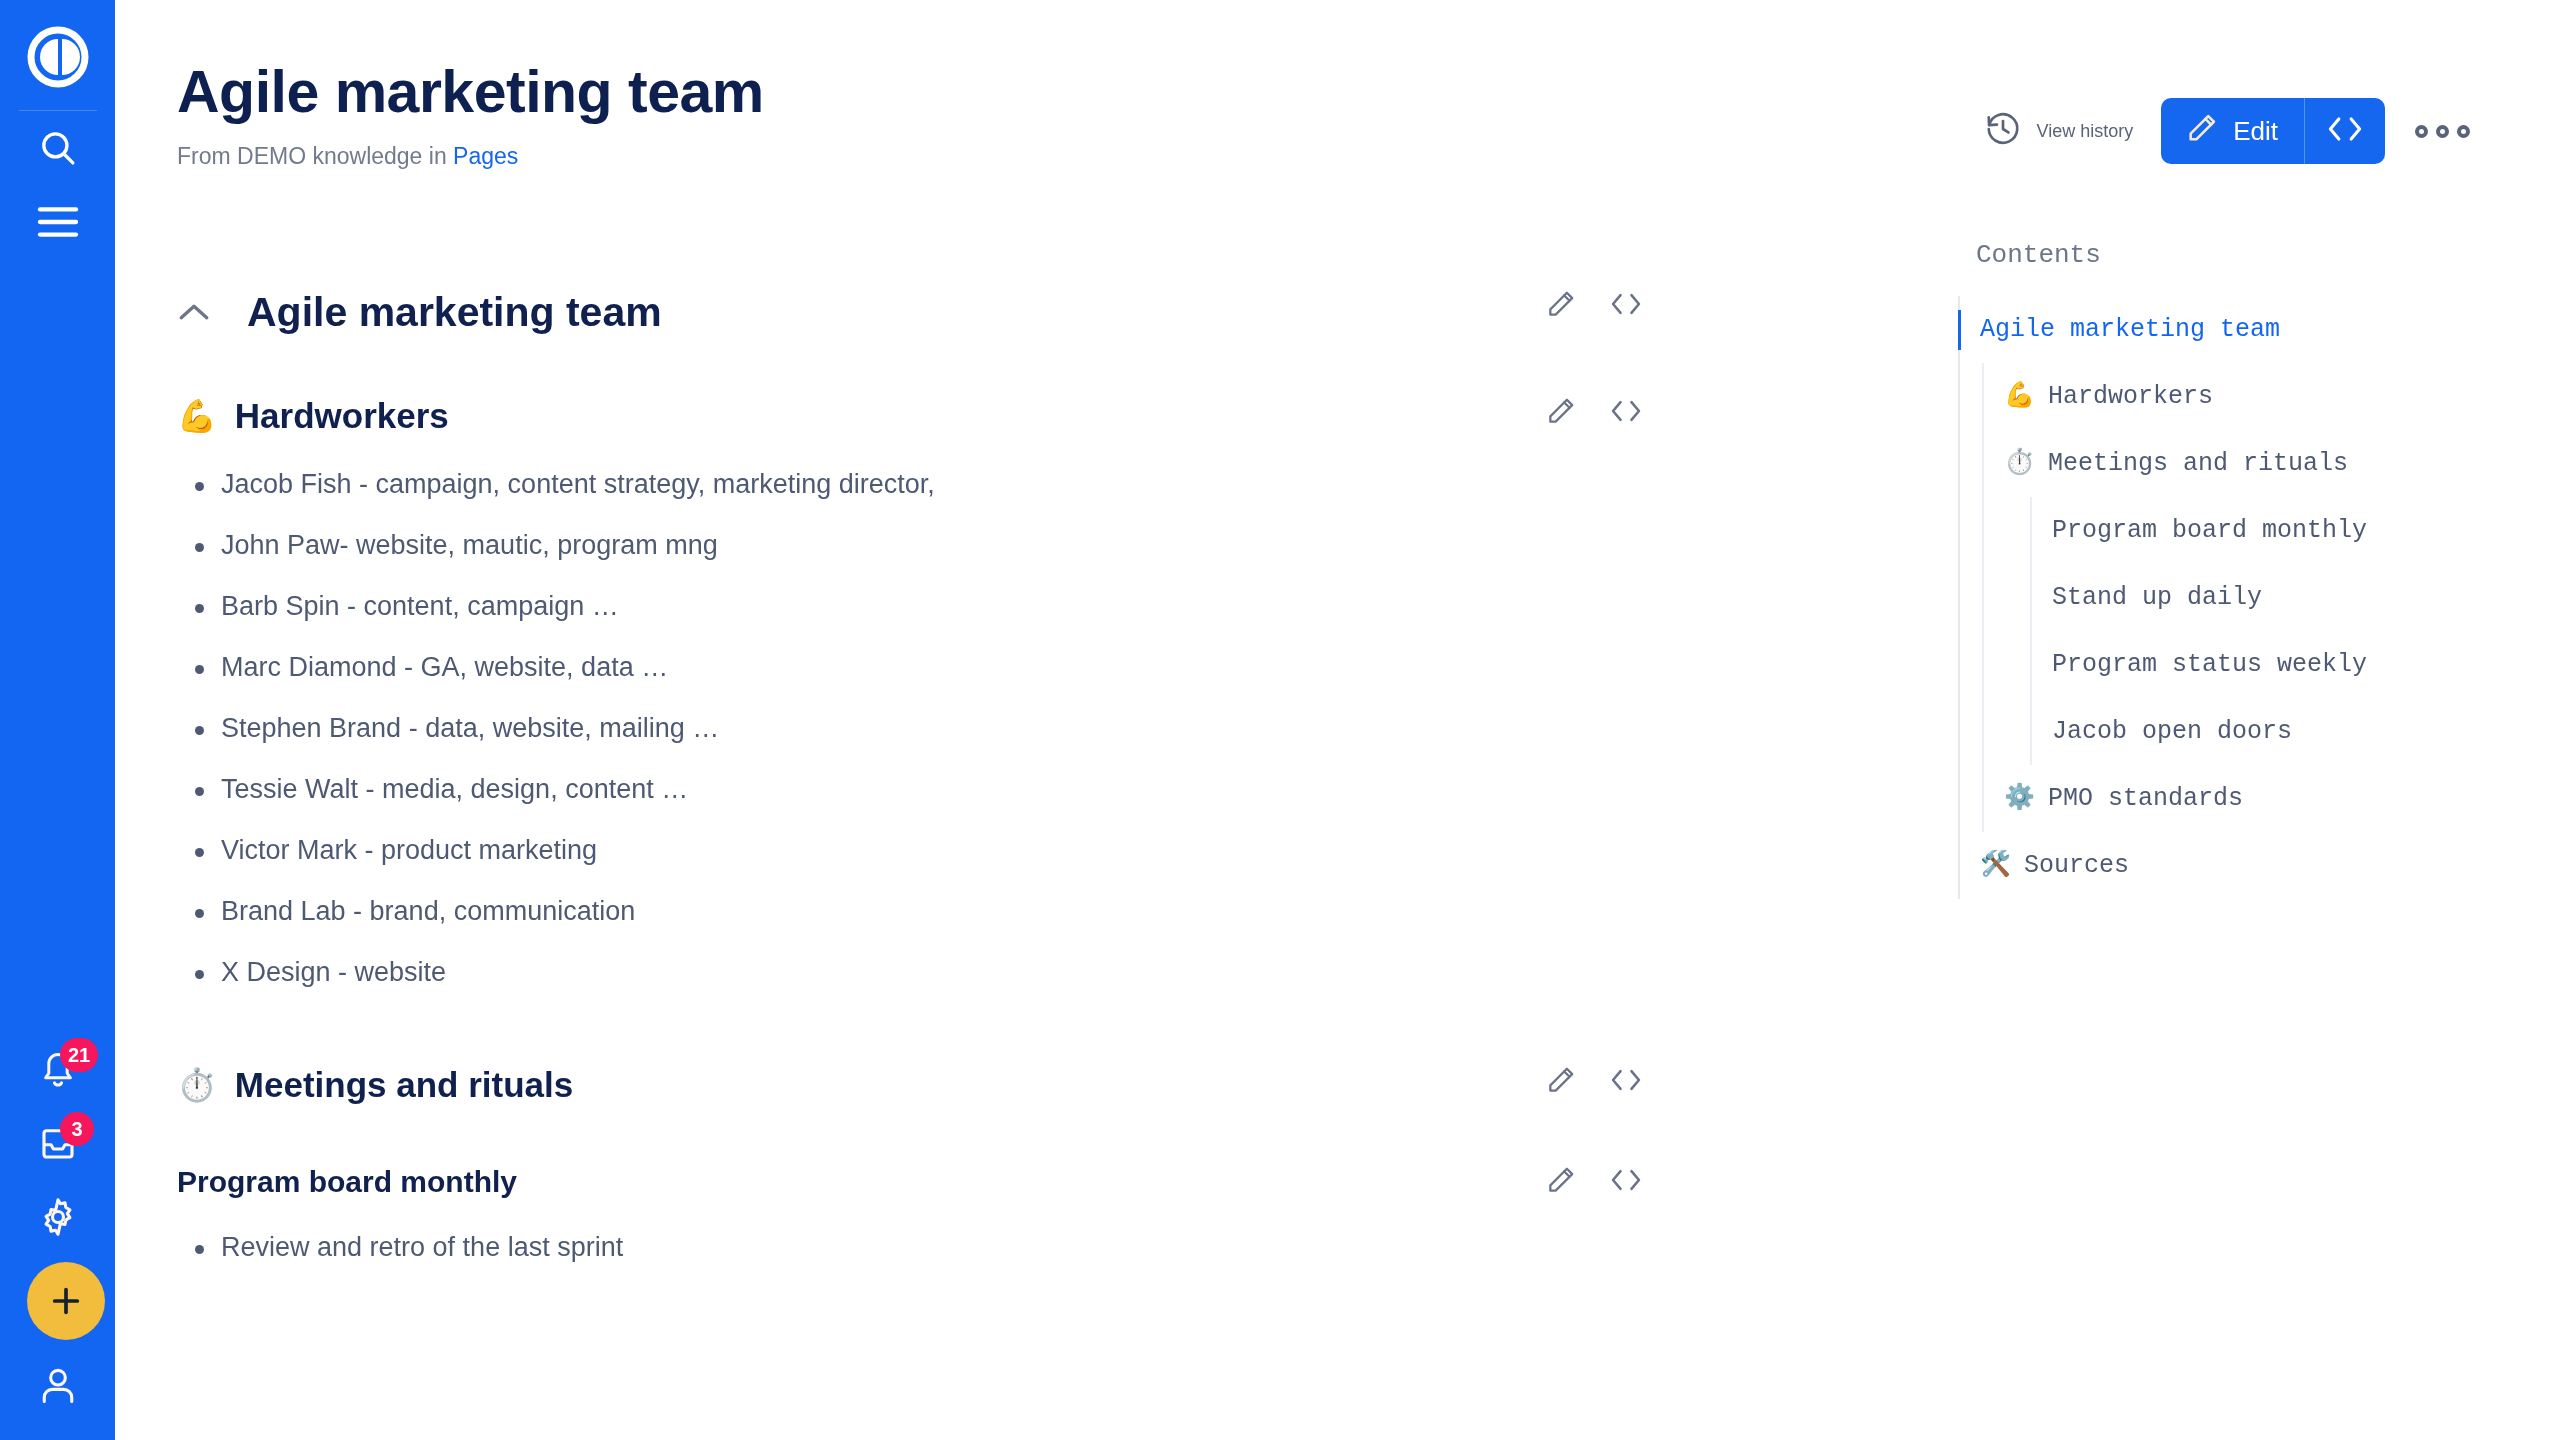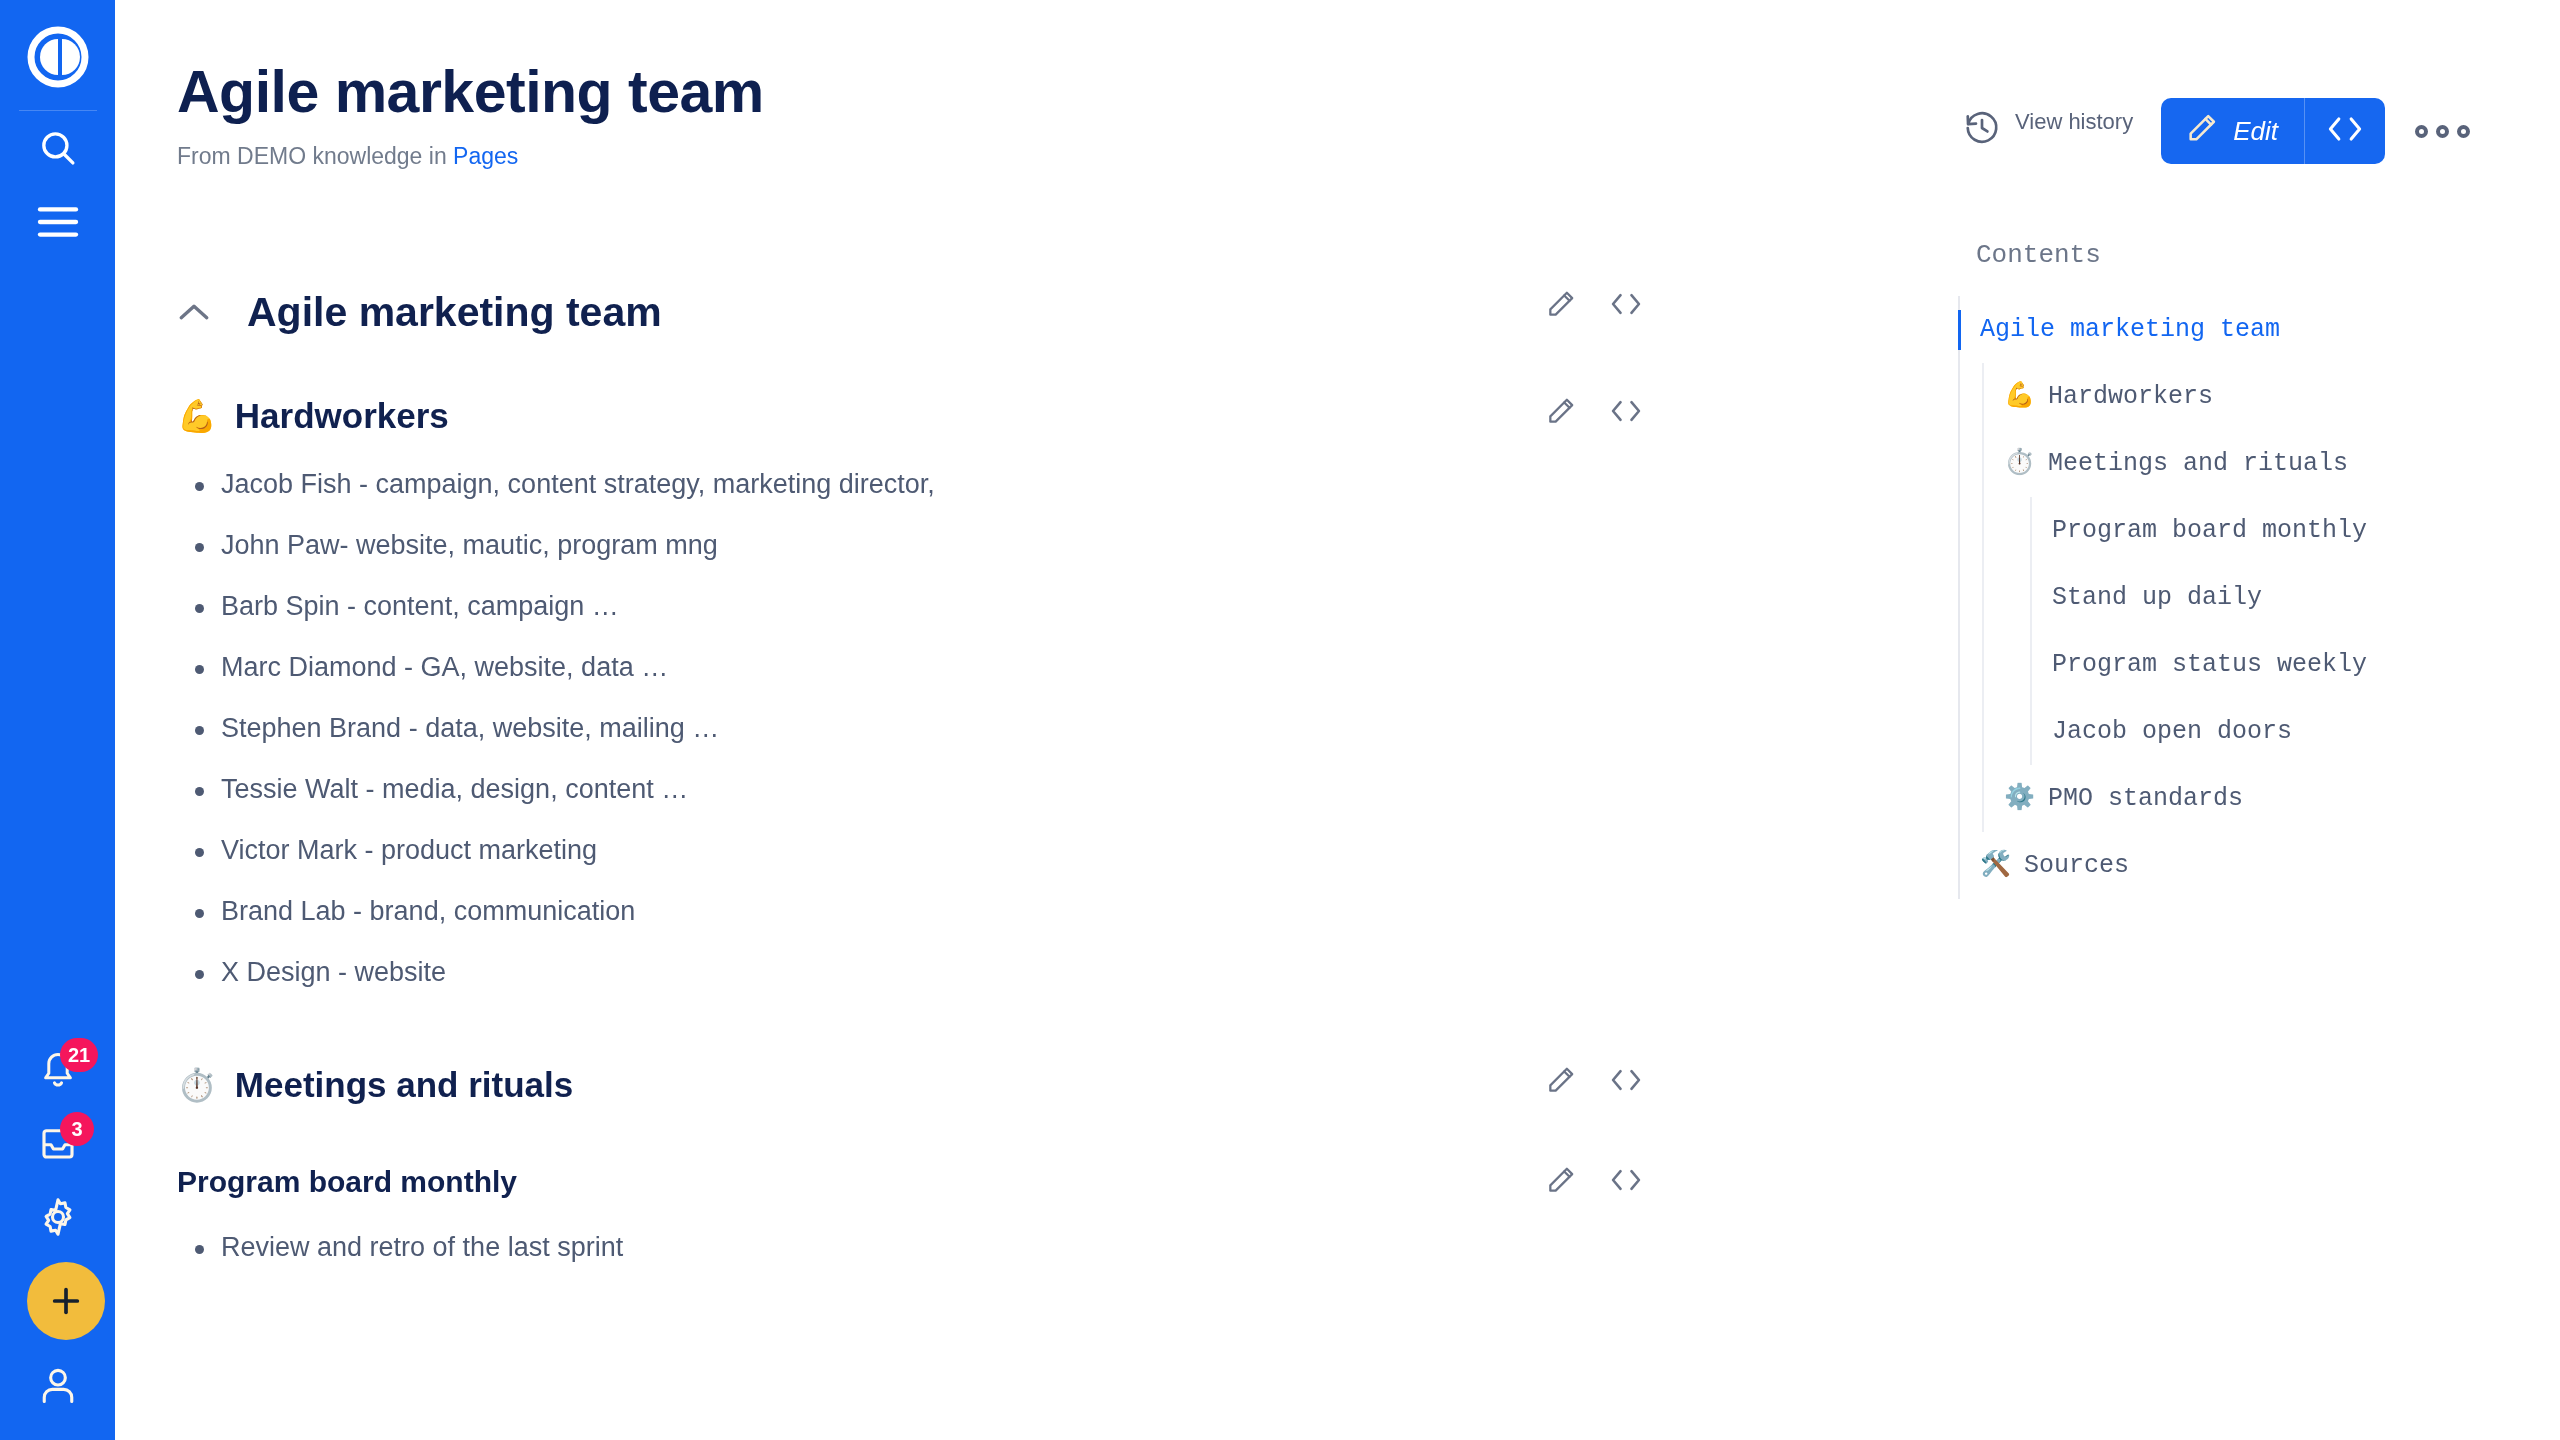--- a/index.html
+++ b/index.html
@@ -94,40 +94,39 @@
   
   .head-actions {
     position: absolute;
     right: 90px;
     top: 98px;
     display: flex;
     align-items: center;
     gap: 0;
   }
   .view-history {
-    display: flex; gap: 14px;
+    display: flex; align-items: center; gap: 14px;
     color: #59637a;
-    font-size: 22px;
+    font-size: 18px;
     cursor: pointer;
     margin-right: 28px;
   }
   .edit-group {
     display: flex; align-items: stretch;
     background: #1667f0;
     border-radius: 10px;
     overflow: hidden;
     height: 66px;
   }
   .edit-btn {
     display: flex; align-items: center; gap: 14px;
     padding: 0 26px 0 24px;
     color: #ffffff;
     font-size: 26px;
     cursor: pointer;
-    font-style: italic;
   }
   .edit-sep { width: 1px; background: rgba(255,255,255,0.28); }
   .code-btn {
     display: flex; align-items: center; justify-content: center;
     width: 80px;
     cursor: pointer;
   }
   .dots-btn {
     margin-left: 30px;
     display: flex; align-items: center; gap: 8px;

